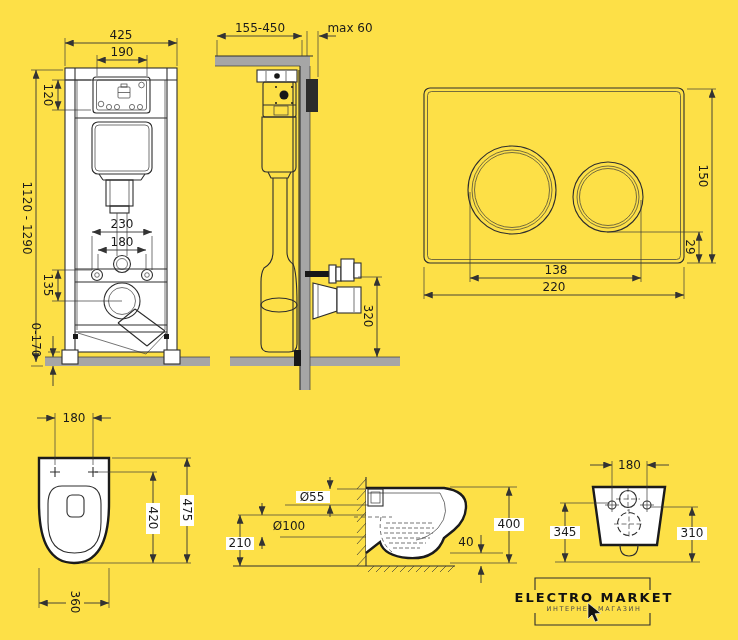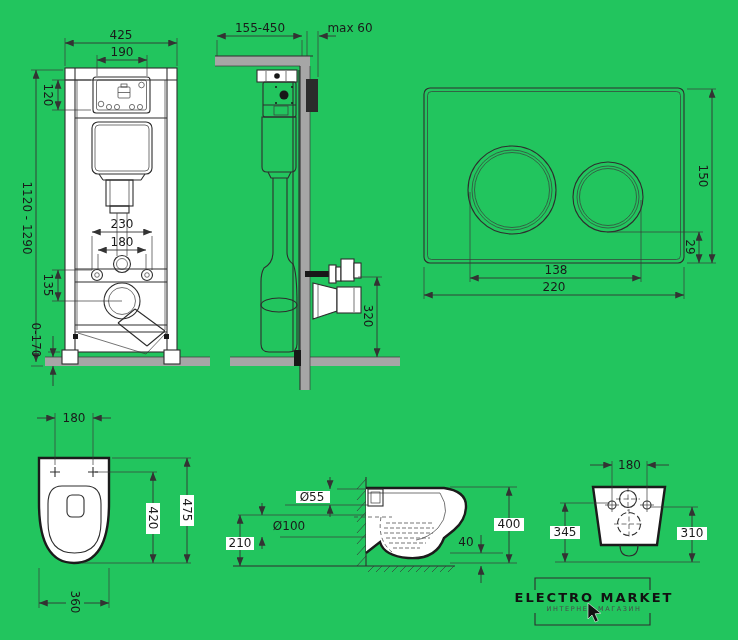--- a/index.html
+++ b/index.html
@@ -1,16 +1,16 @@
 <!DOCTYPE html>
 <html><head>
 <meta charset="utf-8">
 <style>
   html,body{margin:0;padding:0;background:#fff;}
-  #stage{position:relative;width:738px;height:640px;background:#22c55e;overflow:hidden;
+  #stage{position:relative;width:738px;height:640px;background:#fde047;overflow:hidden;
          font-family:"DejaVu Sans",sans-serif;}
   .ln{stroke:#2e2e2e;stroke-width:1.1;fill:none}
   .lnf{stroke:#2e2e2e;stroke-width:1.1;fill:#fff}
   .tn{stroke:#3a3a3a;stroke-width:0.7;fill:none}
   .tk{stroke:#1b1b1b;stroke-width:2.4;fill:#fff}
   .dm{stroke:#333;stroke-width:0.9;fill:none}
   .d{font-size:12px;fill:#1a1a1a;text-anchor:middle;dominant-baseline:central;
      font-family:"DejaVu Sans",sans-serif;}
   .bg{fill:#fff}
   .blk{fill:#181818;stroke:none}

